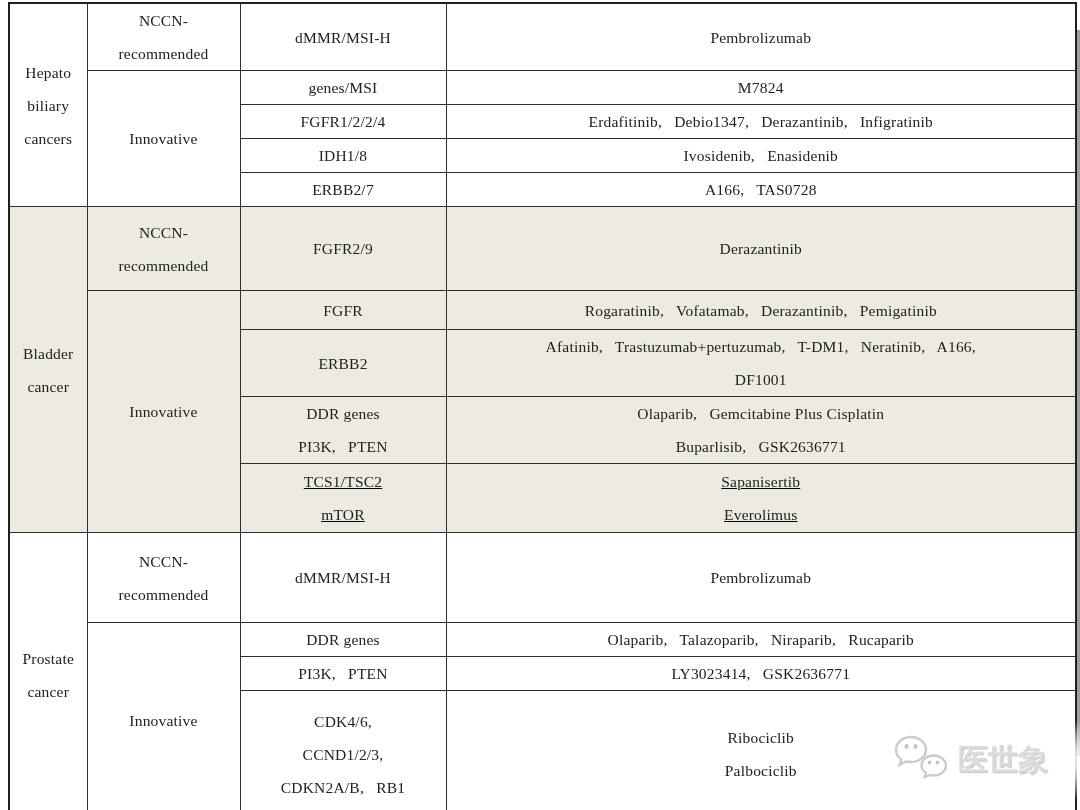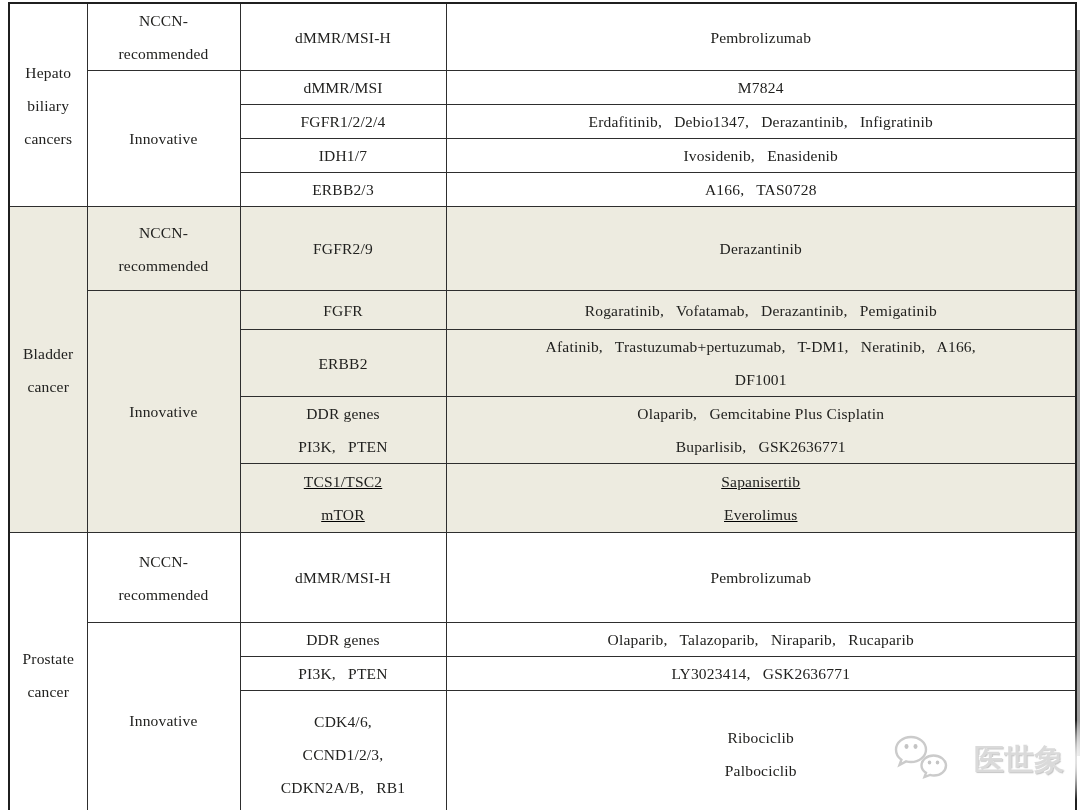--- a/index.html
+++ b/index.html
@@ -40,21 +40,21 @@
   tr.r90{height:90px;} tr.r33{height:33px;} tr.r128{height:128px;}
 
   
   .edge-strip{
     position:absolute;right:0;top:30px;width:3px;height:726px;
     background:#9e9e9e;
   }
   
   .watermark{
     position:absolute;left:892px;top:722px;width:186px;height:76px;
-    display:flex;align-items:center;gap:24px;
+    display:flex;align-items:center;gap:8px;
     pointer-events:none;
   }
   .watermark::before{
     content:"";position:absolute;inset:-8px -14px;
     background:radial-gradient(ellipse at 55% 50%, rgba(255,255,255,.97) 45%, rgba(255,255,255,0) 78%);
   }
   .wm-icon{position:relative;flex:0 0 auto;}
   .wm-text{
     position:relative;
     font-family:"Liberation Sans","DejaVu Sans",sans-serif;
@@ -82,33 +82,33 @@
           <td rowspan="5" class="lh44">Hepato
 biliary
 cancers</td>
           <td>NCCN-
 recommended</td>
           <td>dMMR/MSI-H</td>
           <td>Pembrolizumab</td>
         </tr>
         <tr class="r34">
           <td rowspan="4">Innovative</td>
-          <td>dMMR/MSI</td>
+          <td>genes/MSI</td>
           <td>M7824</td>
         </tr>
         <tr class="r34">
           <td>FGFR1/2/2/4</td>
           <td>Erdafitinib,&nbsp;&nbsp; Debio1347,&nbsp;&nbsp; Derazantinib,&nbsp;&nbsp; Infigratinib</td>
         </tr>
         <tr class="r34">
-          <td>IDH1/7</td>
+          <td>IDH1/8</td>
           <td>Ivosidenib,&nbsp;&nbsp; Enasidenib</td>
         </tr>
         <tr class="r34">
-          <td>ERBB2/3</td>
+          <td>ERBB2/7</td>
           <td>A166,&nbsp;&nbsp; TAS0728</td>
         </tr>
       </tbody>
 
       <tbody class="highlight">
         <tr class="r84">
           <td rowspan="5">Bladder
 cancer</td>
           <td>NCCN-
 recommended</td>

